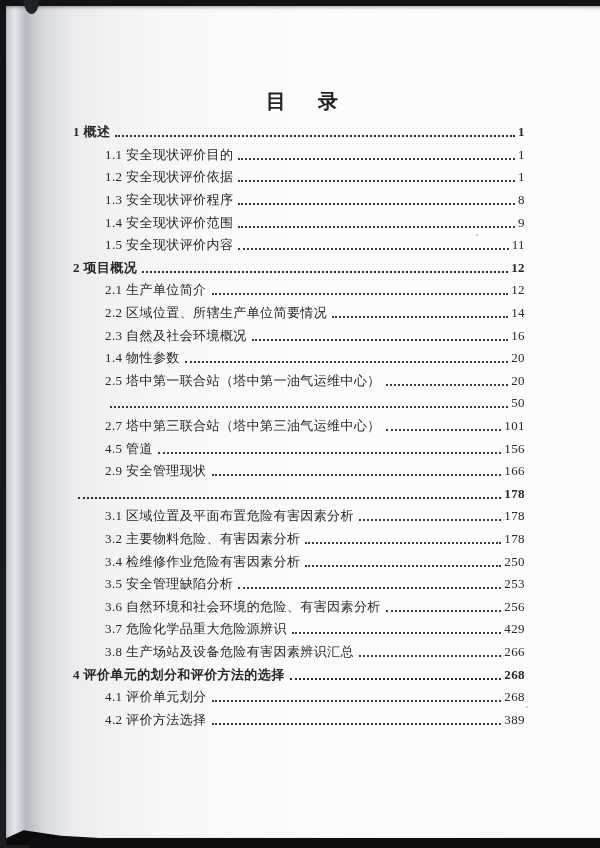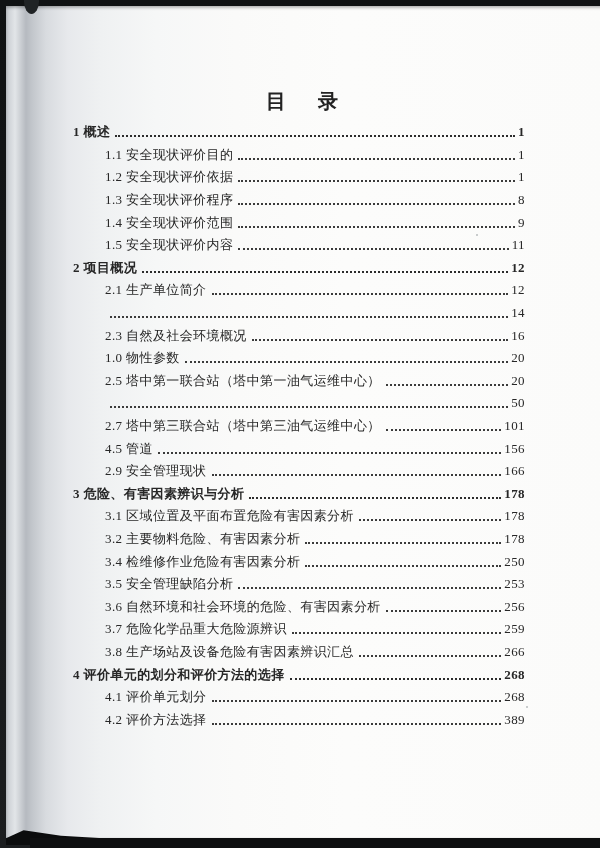--- a/index.html
+++ b/index.html
@@ -154,30 +154,31 @@
           <span class="label">2 项目概况</span>
           <span class="dots"></span>
           <span class="pg">12</span>
         </div>
         <div class="row l2">
           <span class="label">2.1 生产单位简介</span>
           <span class="dots"></span>
           <span class="pg">12</span>
         </div>
         <div class="row l2">
+          <span class="label">2.2 区域位置、所辖生产单位简要情况</span>
           <span class="dots"></span>
           <span class="pg">14</span>
         </div>
         <div class="row l2">
           <span class="label">2.3 自然及社会环境概况</span>
           <span class="dots"></span>
           <span class="pg">16</span>
         </div>
         <div class="row l2">
-          <span class="label">1.0 物性参数</span>
+          <span class="label">1.4 物性参数</span>
           <span class="dots"></span>
           <span class="pg">20</span>
         </div>
         <div class="row l2">
           <span class="label">2.5 塔中第一联合站（塔中第一油气运维中心）</span>
           <span class="dots"></span>
           <span class="pg">20</span>
         </div>
         <div class="row l2">
           <span class="dots"></span>
@@ -192,21 +193,20 @@
           <span class="label">4.5 管道</span>
           <span class="dots"></span>
           <span class="pg">156</span>
         </div>
         <div class="row l2">
           <span class="label">2.9 安全管理现状</span>
           <span class="dots"></span>
           <span class="pg">166</span>
         </div>
         <div class="row l1">
-          <span class="label">3 危险、有害因素辨识与分析</span>
           <span class="dots"></span>
           <span class="pg">178</span>
         </div>
         <div class="row l2">
           <span class="label">3.1 区域位置及平面布置危险有害因素分析</span>
           <span class="dots"></span>
           <span class="pg">178</span>
         </div>
         <div class="row l2">
           <span class="label">3.2 主要物料危险、有害因素分析</span>
@@ -224,21 +224,21 @@
           <span class="pg">253</span>
         </div>
         <div class="row l2">
           <span class="label">3.6 自然环境和社会环境的危险、有害因素分析</span>
           <span class="dots"></span>
           <span class="pg">256</span>
         </div>
         <div class="row l2">
           <span class="label">3.7 危险化学品重大危险源辨识</span>
           <span class="dots"></span>
-          <span class="pg">259</span>
+          <span class="pg">429</span>
         </div>
         <div class="row l2">
           <span class="label">3.8 生产场站及设备危险有害因素辨识汇总</span>
           <span class="dots"></span>
           <span class="pg">266</span>
         </div>
         <div class="row l1">
           <span class="label">4 评价单元的划分和评价方法的选择</span>
           <span class="dots"></span>
           <span class="pg">268</span>

